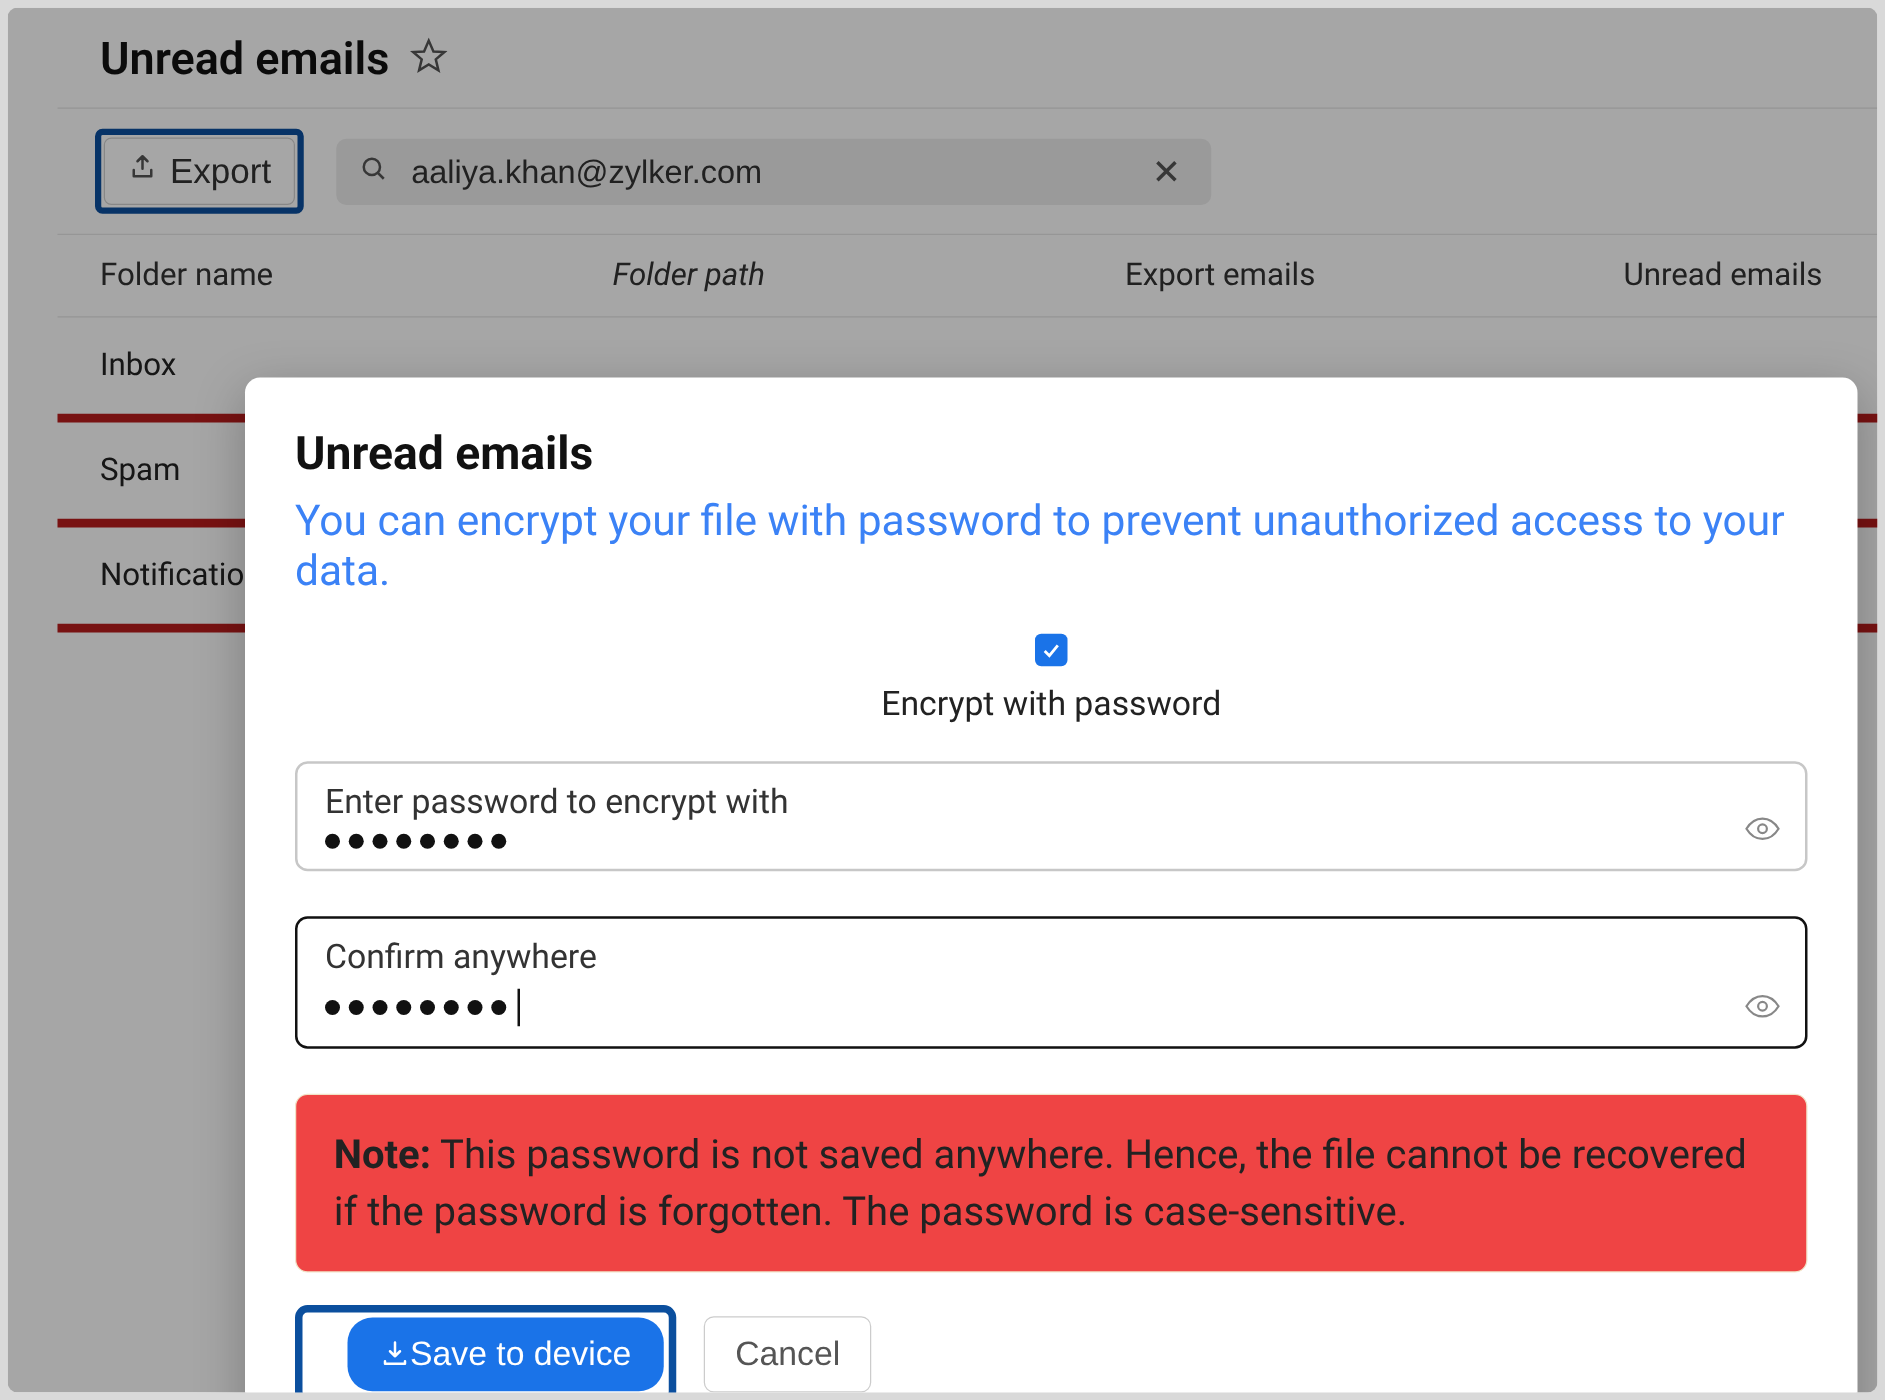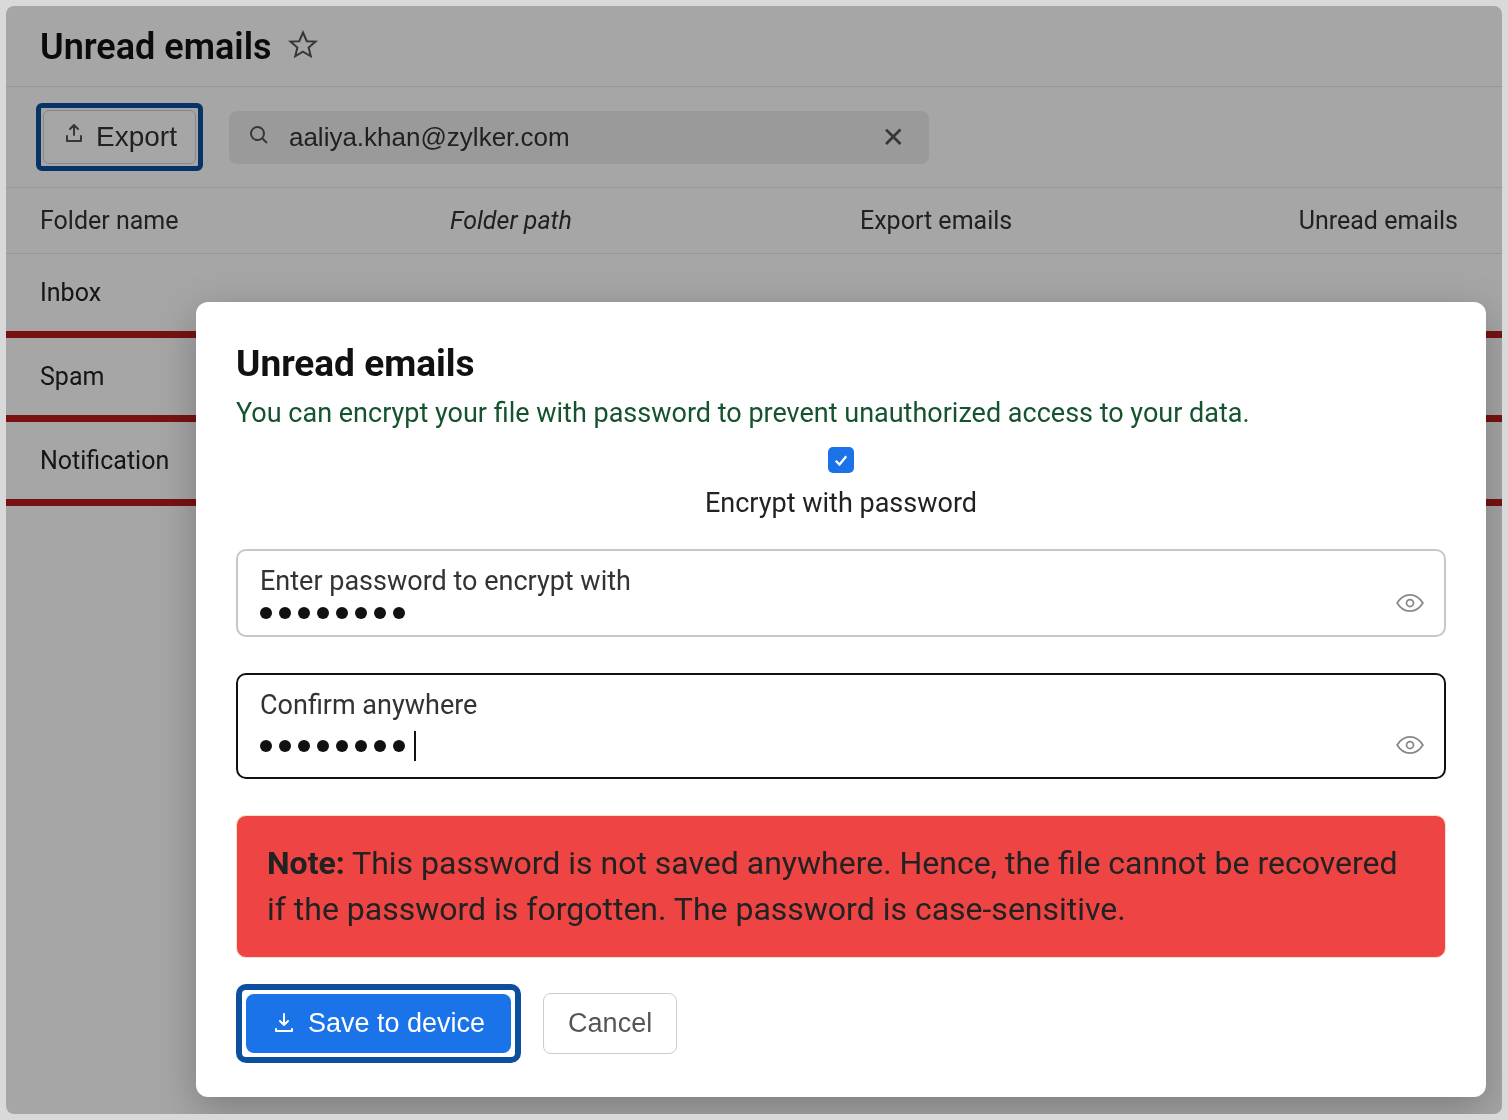--- a/index.html
+++ b/index.html
@@ -16,20 +16,21 @@
       overflow: hidden;
       padding: 6px;
     }
     .app-frame {
       background: #fff;
       width: 100%;
       height: 100%;
       border-radius: 8px;
       overflow: hidden;
       position: relative;
+      padding-left: 40px;
     }
     .overlay {
       position: absolute;
       inset: 0;
       background: rgba(0,0,0,0.35);
       z-index: 5;
     }
     .header {
       display: flex;
       align-items: center;
@@ -127,23 +128,23 @@
       padding: 40px 40px 34px;
       box-shadow: 0 12px 40px rgba(0,0,0,0.25);
     }
     .modal-title {
       font-size: 37px;
       font-weight: 700;
       color: #111;
       margin-bottom: 12px;
     }
     .modal-subtitle {
-      font-size: 27px;
-      color: #14532d;
-      margin-bottom: 18px;
+      font-size: 34px;
+      color: #3b82f6;
+      margin-bottom: 30px;
     }
     .checkbox-row {
       display: flex;
       align-items: center;
       gap: 14px;
       margin-bottom: 30px;
       flex-direction: column;
     }
     .checkbox {
       width: 26px;
@@ -232,28 +233,28 @@
     }
     .save-highlight {
       border: 6px solid #0b4f9e;
       border-radius: 10px;
       padding: 4px;
       display: inline-block;
     }
     .save-btn {
       display: inline-flex;
       align-items: center;
-      gap: 12px;
       background: #1a73e8;
       color: #fff;
       border: none;
-      border-radius: 8px;
+      border-radius: 20px;
       padding: 14px 26px;
       font-size: 27px;
       cursor: pointer;
+      margin-left: 32px;
     }
     .save-btn svg {
       width: 24px;
       height: 24px;
       stroke: #fff;
       fill: none;
       stroke-width: 2;
     }
     .cancel-btn {
       background: #fff;

